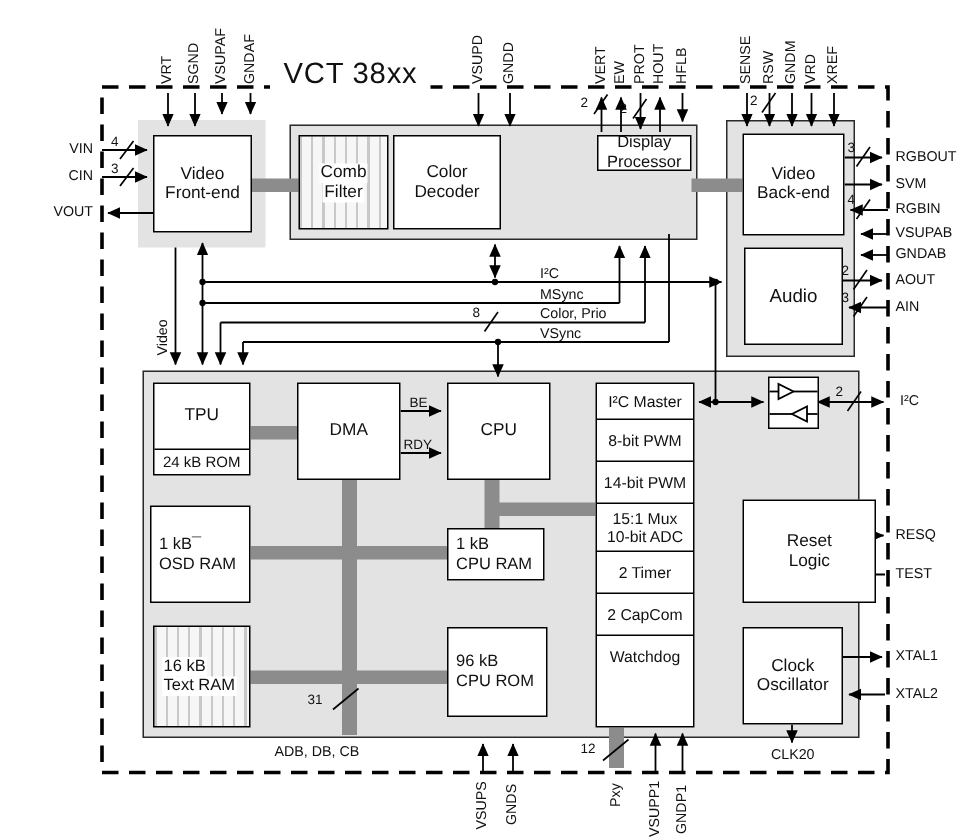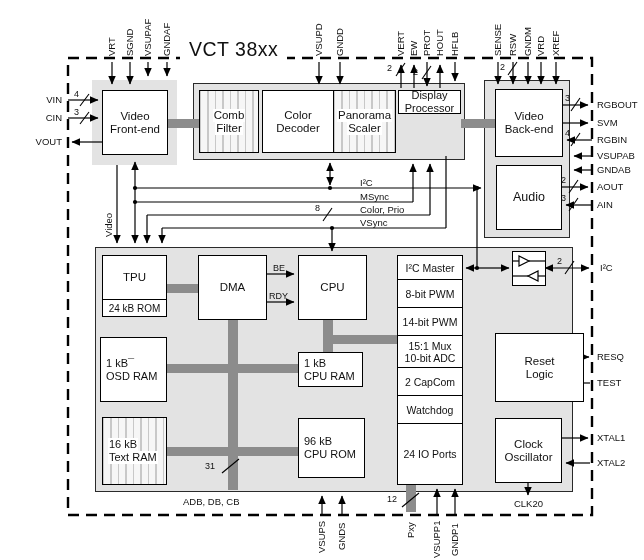--- a/index.html
+++ b/index.html
@@ -155,24 +155,20 @@
     <span>Front-end</span>
   </div>
   <div class="blk hatch" style="left:199px;top:90px;width:60px;height:63px">
     <span>Comb</span>
     <span>Filter</span>
   </div>
   <div class="blk" style="left:262px;top:90px;width:72px;height:63px">
     <span>Color</span>
     <span>Decoder</span>
   </div>
-  <div class="blk hatch" style="left:333px;top:90px;width:63px;height:63px">
-    <span>Panorama</span>
-    <span>Scaler</span>
-  </div>
   <div class="blk" style="left:398px;top:90px;width:63px;height:24px;font-size:11px">
     <span>Display</span>
     <span>Processor</span>
   </div>
   <div class="blk" style="left:495px;top:89px;width:68px;height:68px">
     <span>Video</span>
     <span>Back-end</span>
   </div>
   <div class="blk" style="left:496px;top:165px;width:66px;height:65px;font-size:12.5px">
     <span>Audio</span>
@@ -200,27 +196,27 @@
     <div class="row" style="height:28px">
         <span>8-bit PWM</span>
       </div>
     <div class="row" style="height:28px">
         <span>14-bit PWM</span>
       </div>
     <div class="row" style="height:32px">
         <span style="display:inline-block;width:60px">15:1 Mux 10-bit ADC</span>
       </div>
     <div class="row" style="height:28px">
+        <span>2 Timer</span>
+      </div>
+    <div class="row" style="height:28px">
         <span>2 CapCom</span>
       </div>
     <div class="row" style="height:28px">
         <span>Watchdog</span>
-      </div>
-    <div class="row" style="height:35px;flex:1">
-        <span>24 IO Ports</span>
       </div>
   </div>
 
   <div class="blk leftal" style="left:100px;top:337px;width:67px;height:65px;font-size:11px">
     <span>1 kB¯</span>
     <span>OSD RAM</span>
   </div>
   <div class="blk leftal" style="left:298px;top:352px;width:65px;height:35px;font-size:11px">
     <span>1 kB</span>
     <span>CPU RAM</span>

